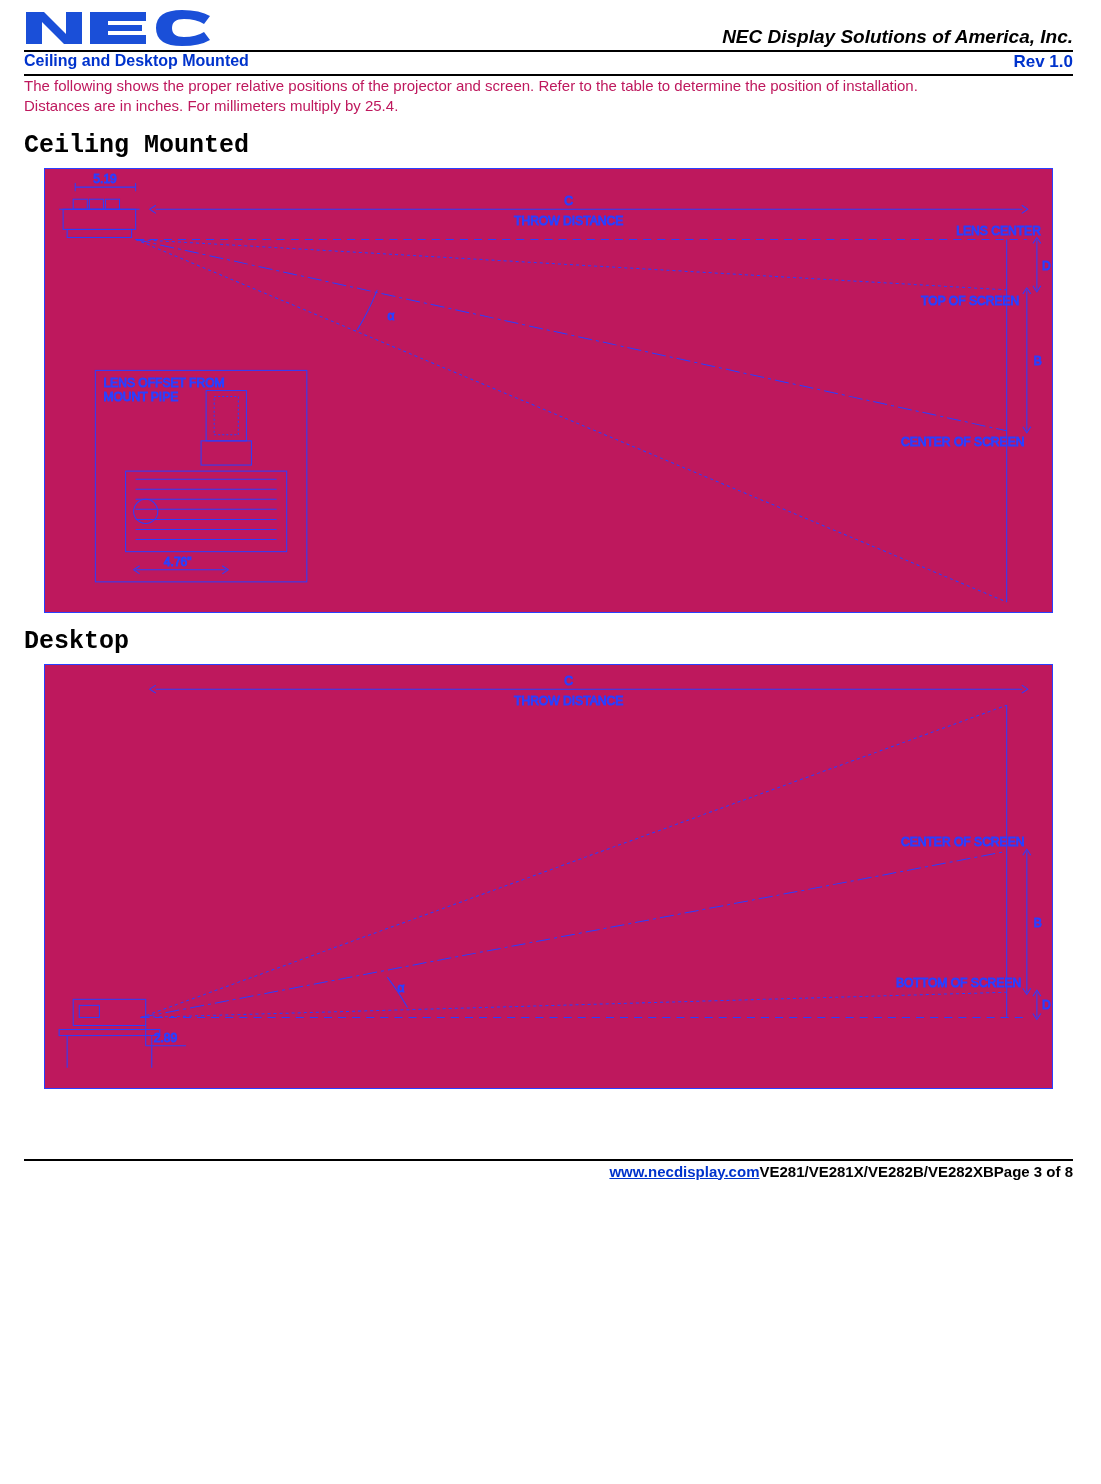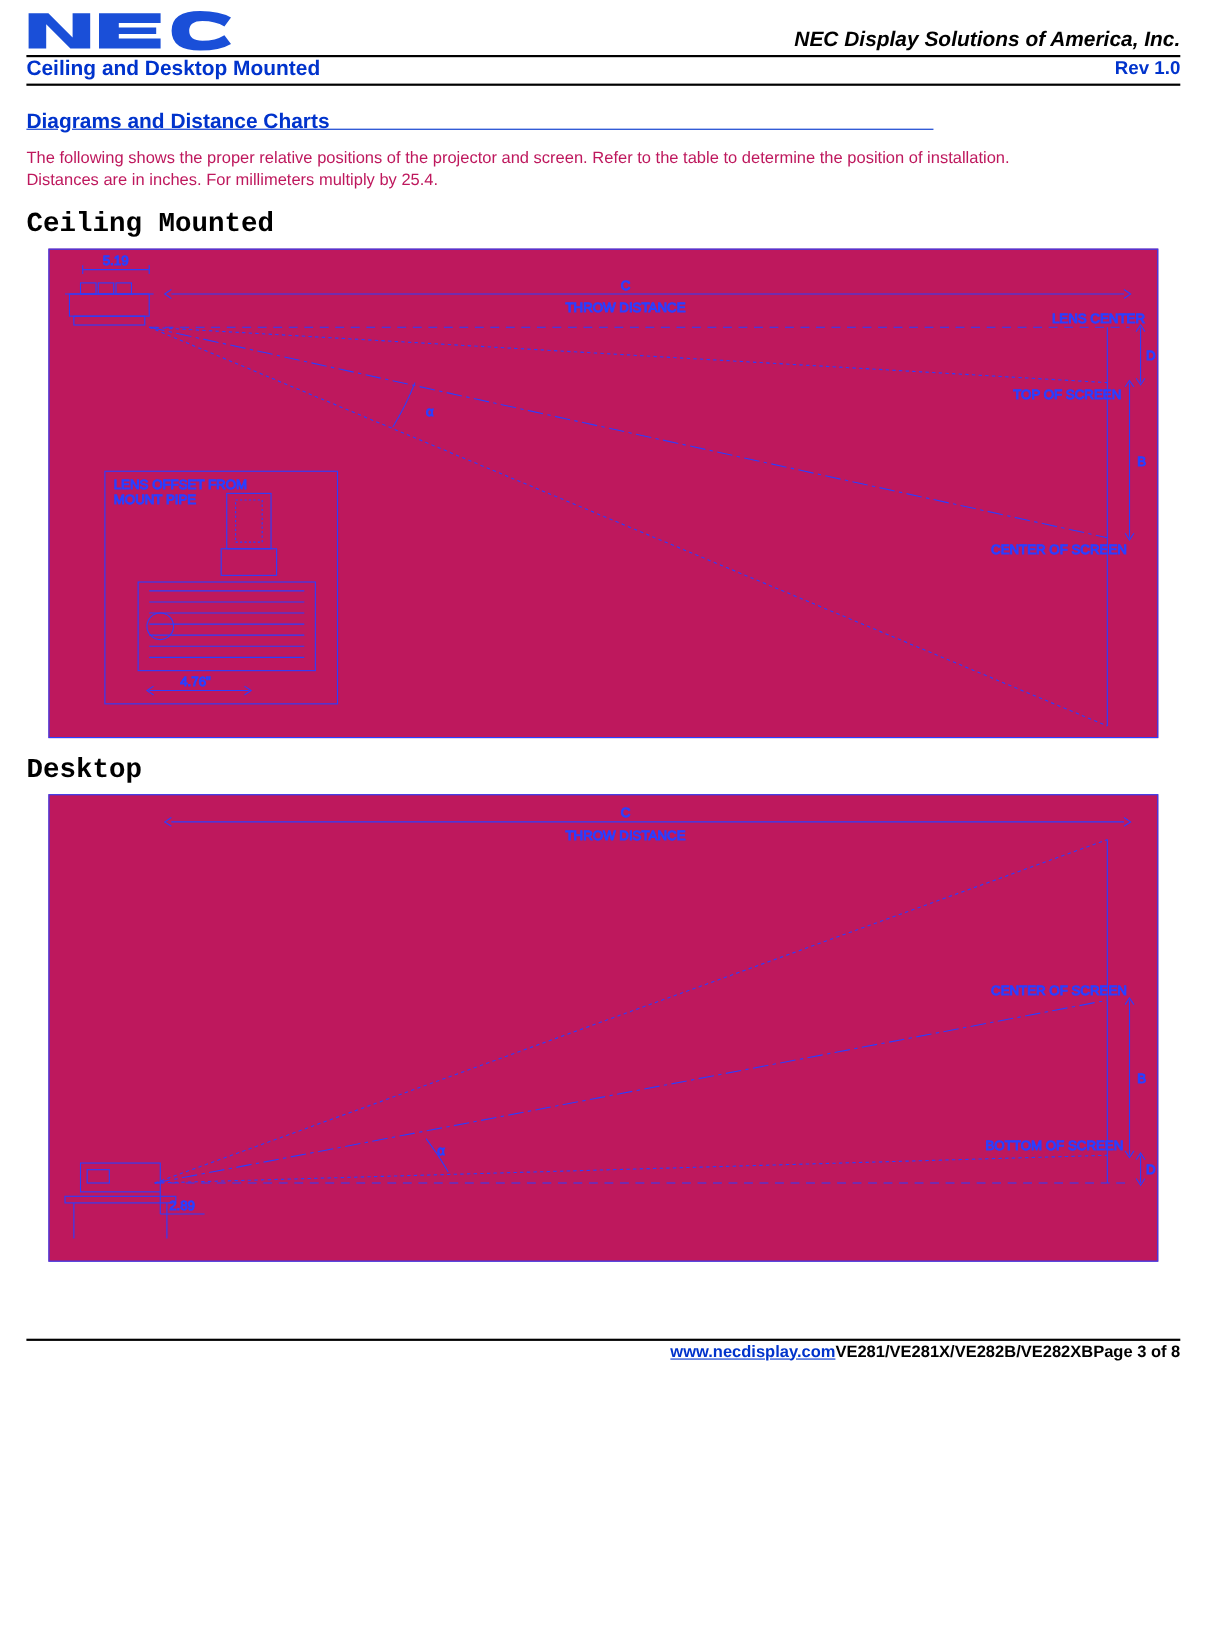--- a/index.html
+++ b/index.html
@@ -36,21 +36,21 @@
     color: #0033cc;
     margin-top: 6px;
   }
   .subtitle-row {
     display: flex;
     justify-content: space-between;
     border-bottom: 2px solid #000;
     padding-bottom: 2px;
   }
   .subtitle {
-    font-size: 19px;
+    font-size: 16px;
     font-weight: bold;
     color: #0033cc;
   }
   .rev {
     font-size: 17px;
     font-weight: bold;
     color: #0033cc;
   }
   .section-head {
     font-size: 19px;
@@ -115,21 +115,20 @@
       </g>
     </svg>
     <div class="company">NEC Display Solutions of America, Inc.</div>
   </div>
 
   <div class="subtitle-row">
     <div class="subtitle">Ceiling and Desktop Mounted</div>
     <div class="rev">Rev 1.0</div>
   </div>
 
-  <div class="section-head">Diagrams and Distance Charts                                                                                                        </div>
 
   <div class="body-text">The following shows the proper relative positions of the projector and screen. Refer to the table to determine the position of installation.</div>
   <div class="body-text">Distances are in inches. For millimeters multiply by 25.4.</div>
 
   <div class="subhead">Ceiling Mounted</div>
 
   <div class="diagram-frame">
     <svg class="diag-svg" viewBox="0 0 1000 440">
       <g stroke="#2a3fff" fill="none" stroke-width="1">
 

